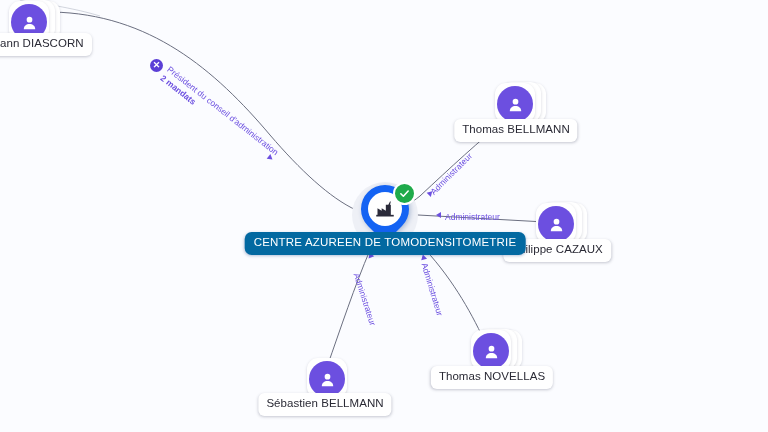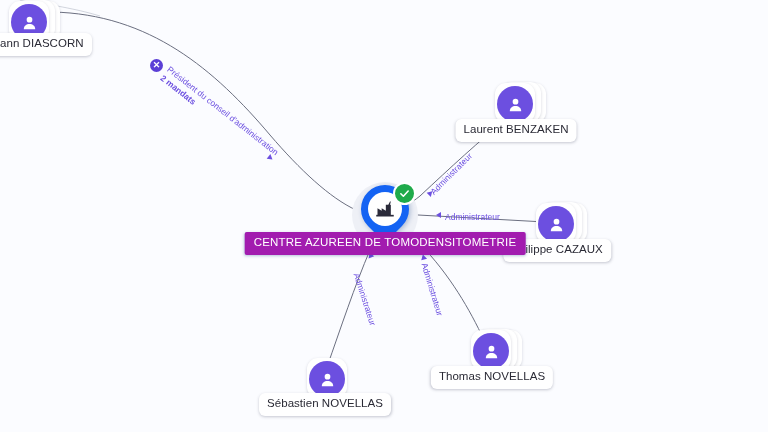--- a/index.html
+++ b/index.html
@@ -129,28 +129,28 @@
     border-radius: 50%;
     background: #1faa4b;
     border: 2px solid #ffffff;
     display: flex;
     align-items: center;
     justify-content: center;
   }
   #company-label {
     position: absolute;
     transform: translateX(-50%);
-    background: #a21caf;
+    background: #0369a1;
     color: #ffffff;
     font-size: 11.5px;
     font-weight: 400;
     line-height: 1;
     white-space: nowrap;
     padding: 5px 9px 6px 9px;
-    border-radius: 2px;
+    border-radius: 7px;
     letter-spacing: 0.2px;
     box-shadow: 0 1px 3px rgba(20,60,130,0.30);
   }
 
   
   .edge-label {
     position: absolute;
     color: #6c4fe0;
     font-size: 8.5px;
     line-height: 1.25;
@@ -243,21 +243,21 @@
       <div class="stack-card c1">
         <div class="avatar-circle">
           <svg width="19" height="19" viewBox="0 0 24 24" fill="#ffffff">
             <circle cx="12" cy="8.4" r="3.6"></circle>
             <path d="M4.8 20.4c0-3.9 3.2-6.4 7.2-6.4s7.2 2.5 7.2 6.4z"></path>
           </svg>
         </div>
       </div>
     </div>
   </div>
-  <div class="node-label" style="left:516px; top:119px;">Laurent BENZAKEN</div>
+  <div class="node-label" style="left:516px; top:119px;">Thomas BELLMANN</div>
 
   <div class="person-node" style="left:557px; top:223px;">
     <div class="card-stack">
       <div class="stack-card c3"></div>
       <div class="stack-card c2"></div>
       <div class="stack-card c1">
         <div class="avatar-circle">
           <svg width="19" height="19" viewBox="0 0 24 24" fill="#ffffff">
             <circle cx="12" cy="8.4" r="3.6"></circle>
             <path d="M4.8 20.4c0-3.9 3.2-6.4 7.2-6.4s7.2 2.5 7.2 6.4z"></path>
@@ -289,21 +289,21 @@
       <div class="stack-card c1" style="left:1px;">
         <div class="avatar-circle">
           <svg width="19" height="19" viewBox="0 0 24 24" fill="#ffffff">
             <circle cx="12" cy="8.4" r="3.6"></circle>
             <path d="M4.8 20.4c0-3.9 3.2-6.4 7.2-6.4s7.2 2.5 7.2 6.4z"></path>
           </svg>
         </div>
       </div>
     </div>
   </div>
-  <div class="node-label" style="left:325px; top:393px;">Sébastien NOVELLAS</div>
+  <div class="node-label" style="left:325px; top:393px;">Sébastien BELLMANN</div>
 
   <div id="company-node" style="left:385px; top:215px;">
     <div class="pin-halo"></div>
     <div class="pin-shape"></div>
     <div class="pin-inner">
       <svg width="20" height="20" viewBox="0 0 24 24" fill="#2b2b3a">
         <path d="M3 20V11l5 3V11l5 3V7h3l2-4h1l-1 4h1v13z"></path>
         <rect x="1.5" y="19" width="21" height="2"></rect>
       </svg>
     </div>

